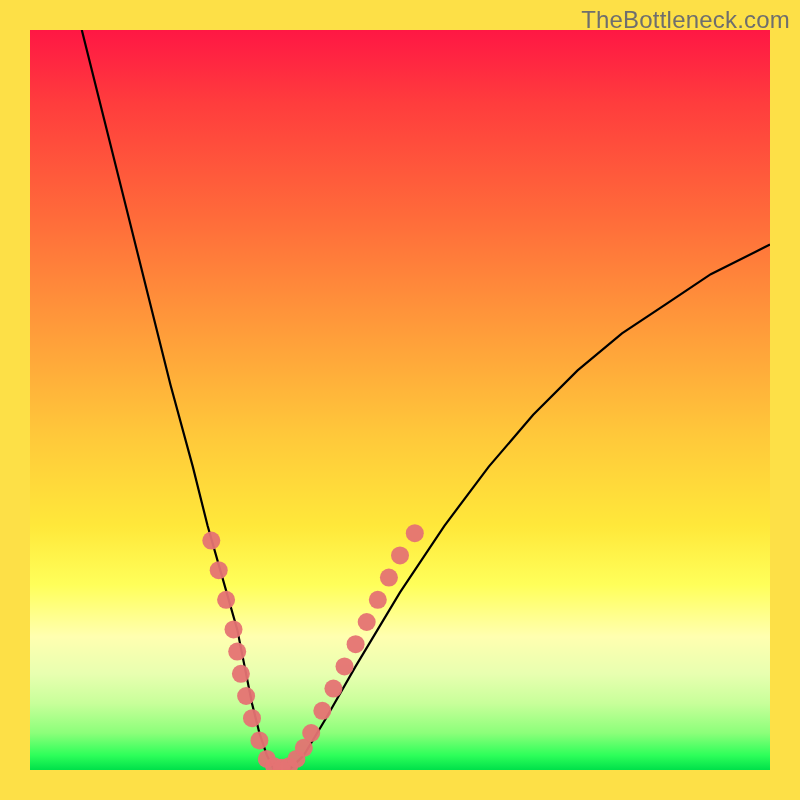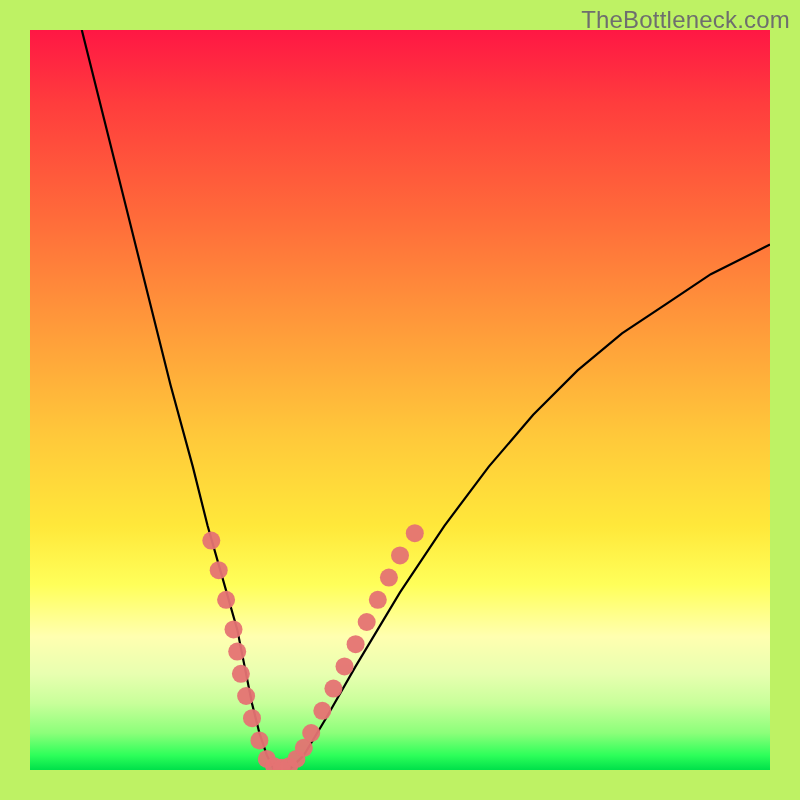--- a/index.html
+++ b/index.html
@@ -7,21 +7,21 @@
     padding: 0;
     width: 800px;
     height: 800px;
     overflow: hidden;
     font-family: Arial, Helvetica, sans-serif;
   }
   .frame {
     position: relative;
     width: 800px;
     height: 800px;
-    background: #bef264;
+    background: #fde047;
     text-align: right;
   }
   .plot-area {
     position: absolute;
     left: 30px;
     top: 30px;
     width: 740px;
     height: 740px;
     background: linear-gradient(to bottom,
       #ff1744 0%,

